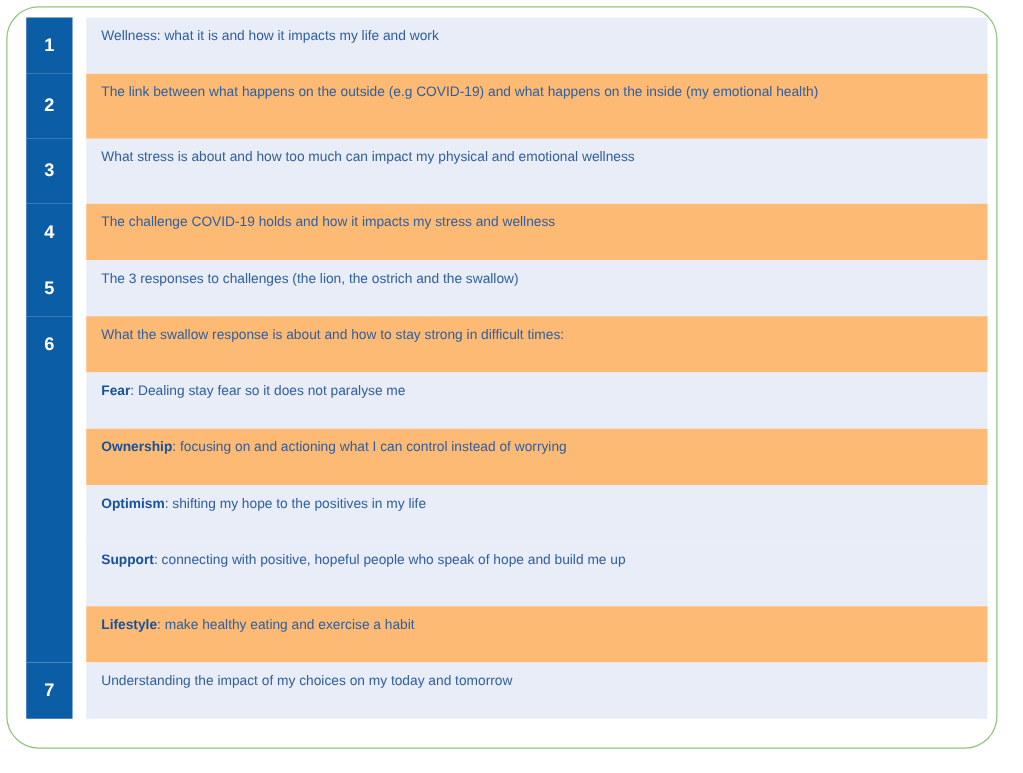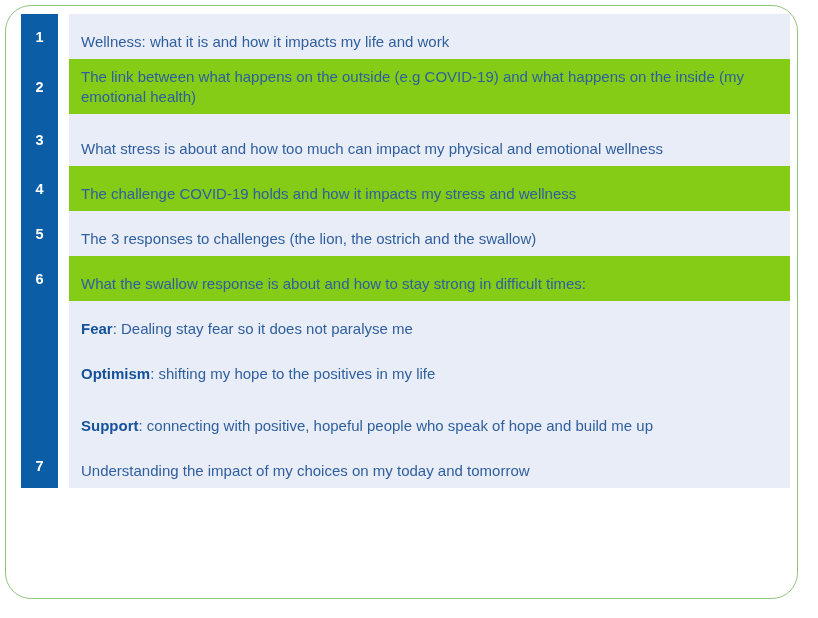--- a/index.html
+++ b/index.html
@@ -68,30 +68,30 @@
   
   .gap {
     width: 11px;
     flex: 0 0 11px;
     background: transparent;
   }
 
   .text-cell {
     flex: 1 1 auto;
     color: #2f5f9e;
-    font-size: 15px;
+    font-size: 11px;
     line-height: 1.30;
     padding: 8px 10px 8px 12px;
     box-sizing: border-box;
     display: flex;
-    align-items: flex-end;
+    align-items: flex-start;
   }
 
   .shade-light .text-cell { background: #e9edf7; }
-  .shade-white .text-cell { background: #84cc16; }
+  .shade-white .text-cell { background: #fdba74; }
 
   .text-cell .lead {
     font-weight: bold;
     color: #16529b;
     margin-top: 16px;
   }
 
   
   .h1 { min-height: 45px; }
   .h2 { min-height: 52px; }
@@ -163,32 +163,46 @@
             <div><span>What the swallow response is about and how to stay strong in difficult times:</span></div>
           </div>
         </div>
         <div class="row shade-light h1">
           <div class="num-cell empty"></div>
           <div class="gap"></div>
           <div class="text-cell">
             <div><span class="lead">Fear</span><span>: Dealing stay fear so it does not paralyse me</span></div>
           </div>
         </div>
+        <div class="row shade-white h1">
+          <div class="num-cell empty"></div>
+          <div class="gap"></div>
+          <div class="text-cell">
+            <div><span class="lead">Ownership</span><span>: focusing on and actioning what I can control instead of worrying</span></div>
+          </div>
+        </div>
         <div class="row shade-light h1">
           <div class="num-cell empty"></div>
           <div class="gap"></div>
           <div class="text-cell">
             <div><span class="lead">Optimism</span><span>: shifting my hope to the positives in my life</span></div>
           </div>
         </div>
         <div class="row shade-light h2">
           <div class="num-cell empty"></div>
           <div class="gap"></div>
           <div class="text-cell">
             <div><span class="lead">Support</span><span>: connecting with positive, hopeful people who speak of hope and build me up</span></div>
+          </div>
+        </div>
+        <div class="row shade-white h1">
+          <div class="num-cell empty"></div>
+          <div class="gap"></div>
+          <div class="text-cell">
+            <div><span class="lead">Lifestyle</span><span>: make healthy eating and exercise a habit</span></div>
           </div>
         </div>
       </div>
       <div class="row shade-light h1">
         <div class="num-cell">7</div>
         <div class="gap"></div>
         <div class="text-cell">
           <div><span>Understanding the impact of my choices on my today and tomorrow</span></div>
         </div>
       </div>

